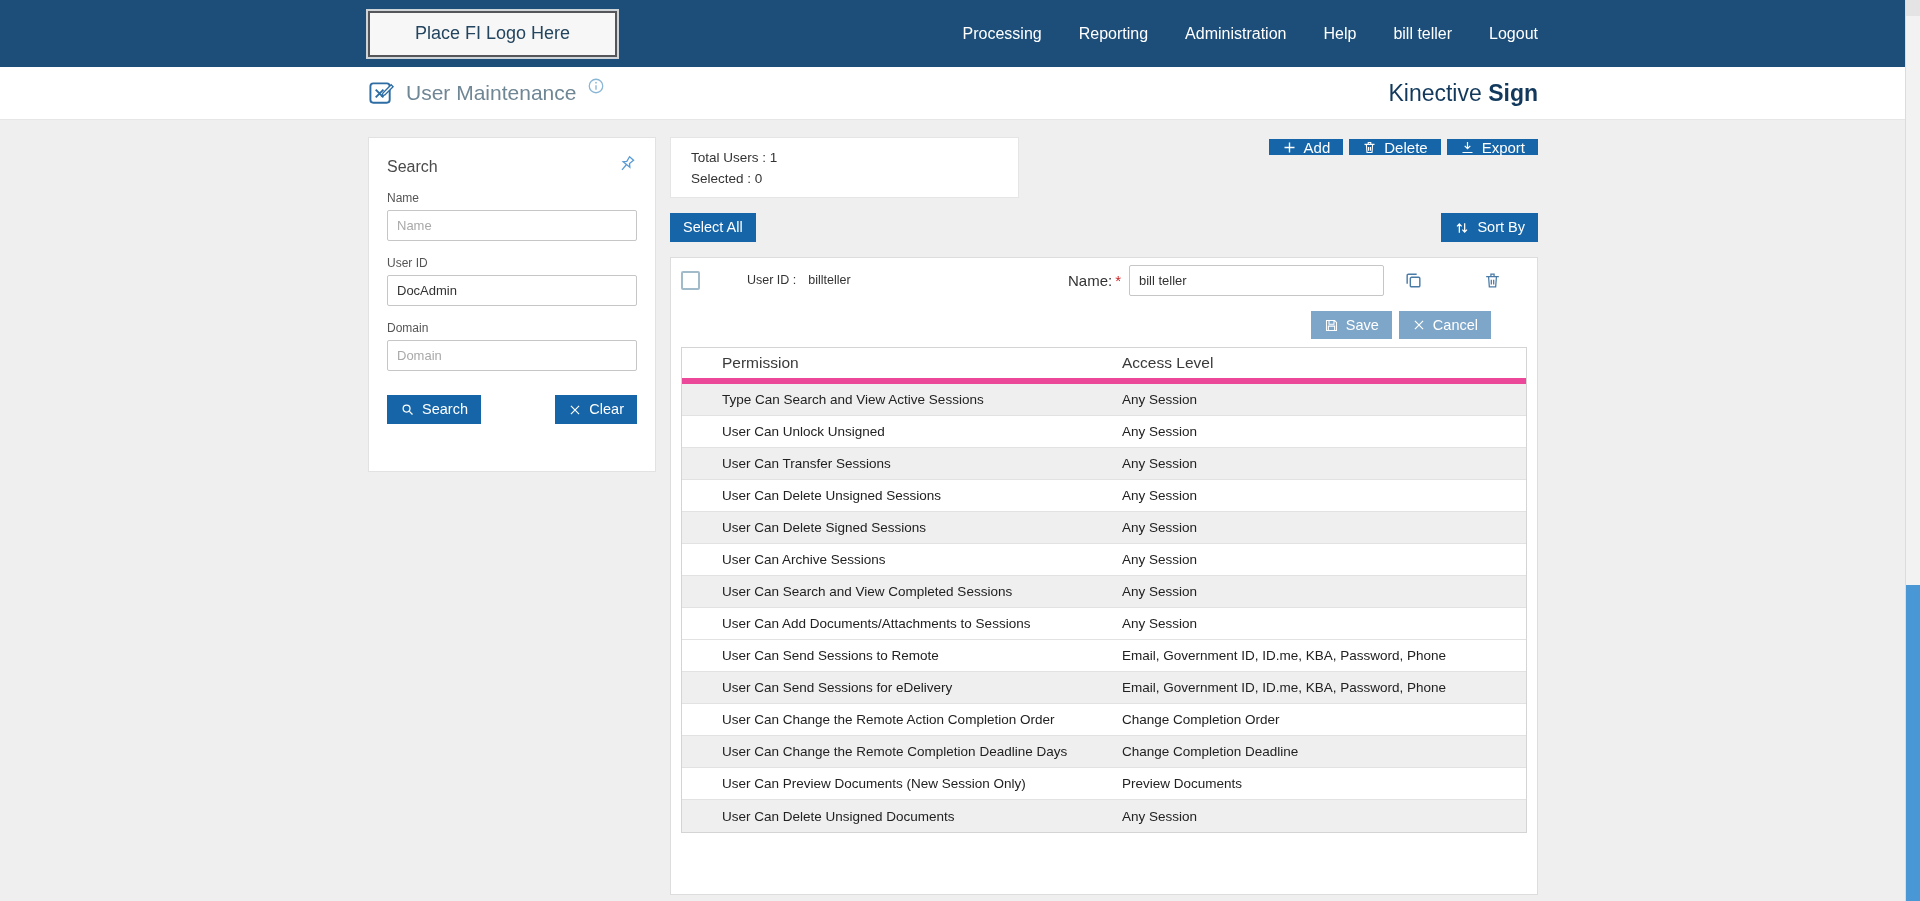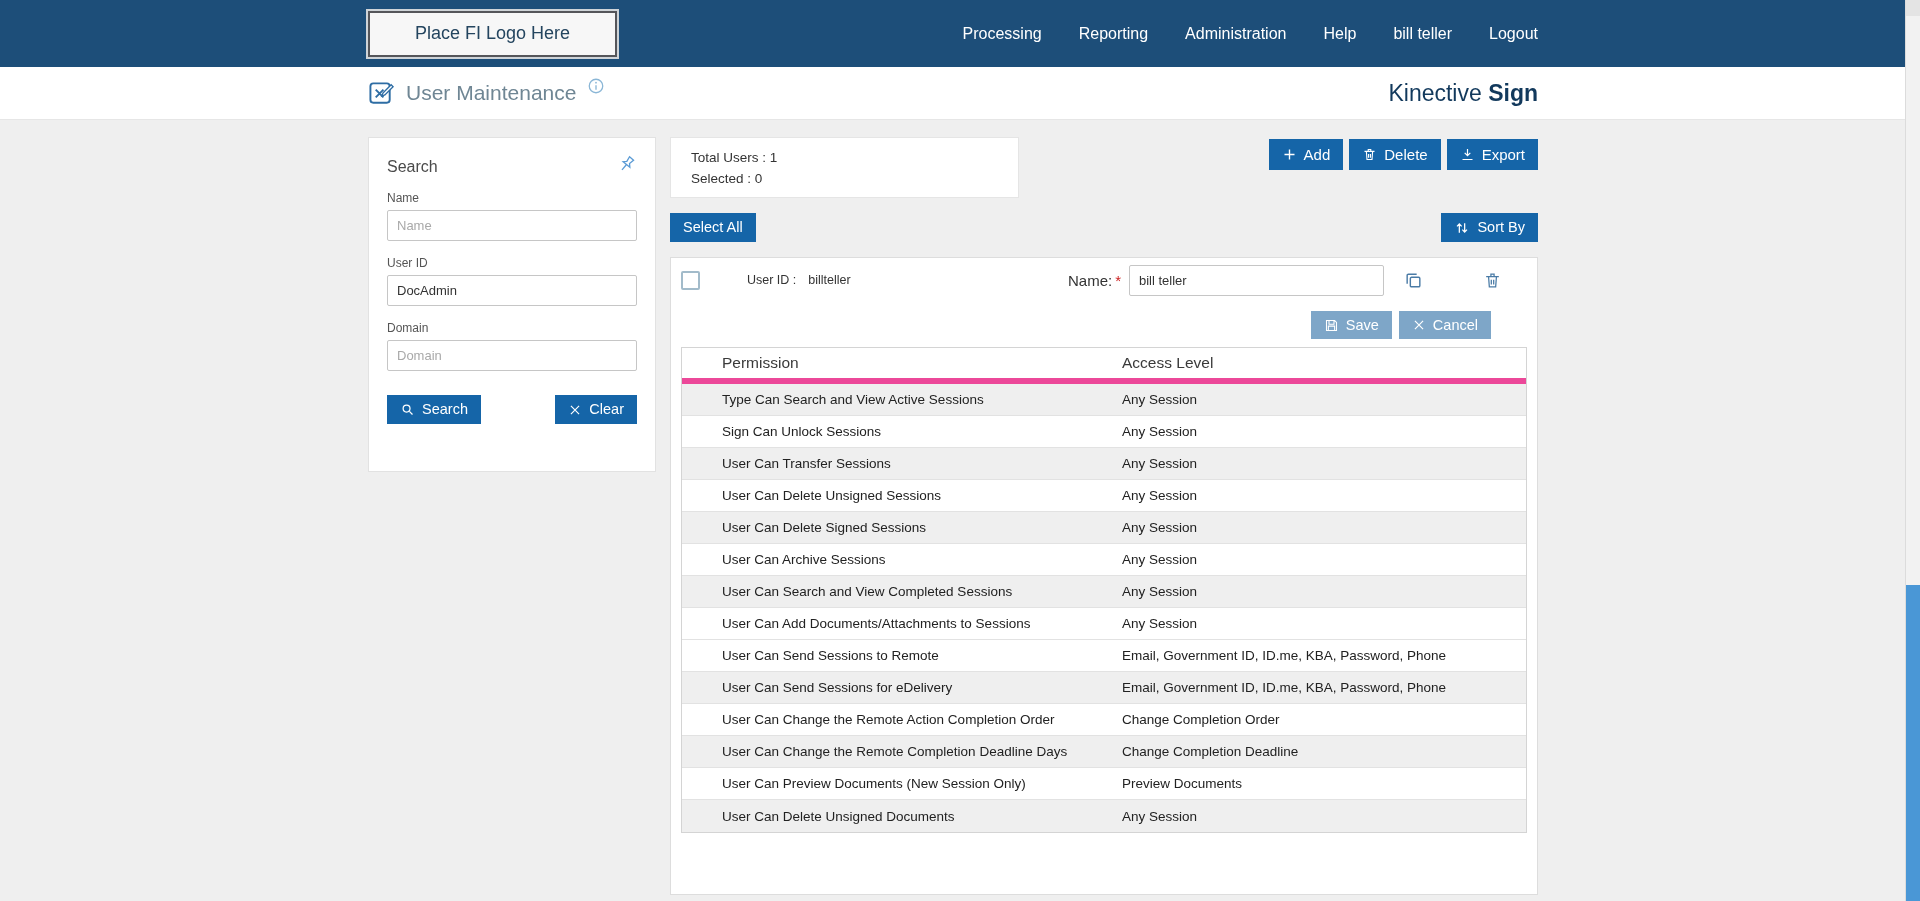--- a/index.html
+++ b/index.html
@@ -56,21 +56,21 @@
 
   
   .main-col { flex:1; min-width:0; }
   .main-top { display:flex; justify-content:space-between; align-items:flex-start; }
   .totals-box {
     width:349px; height:61px; background:#fff; border:1px solid #e5e5e5;
     padding:10px 20px; display:flex; flex-direction:column; justify-content:center; gap:6px;
     font-size:13.5px; color:#333;
   }
   .toolbar { display:flex; gap:6px; margin-top:2px; }
-  .toolbar .btn { height:31px; font-size:15px; }
+  .toolbar .btn { height:16px; font-size:15px; }
   .row2 { display:flex; justify-content:space-between; margin-top:15px; }
 
   
   .user-card { margin-top:15px; background:#fff; border:1px solid #dddddd; height:638px; padding:0 10px; overflow:hidden; }
   .user-header { display:flex; align-items:center; height:44px; }
   .checkbox { width:19px; height:19px; border:2px solid #a2bbca; border-radius:2px; background:#fff; cursor:pointer; flex:0 0 auto; }
   .uid-label { margin-left:47px; font-size:12.5px; color:#333; }
   .uid-value { margin-left:12px; font-size:12.5px; color:#333; }
   .name-group { margin-left:auto; margin-right:25px; display:flex; align-items:center; }
   .name-lbl { font-size:15px; color:#333; }
@@ -288,21 +288,21 @@
         <div class="perm-table">
           <div class="t-head">
             <div>Permission</div>
             <div>Access Level</div>
           </div>
           <div class="t-row alt">
               <div>Type Can Search and View Active Sessions</div>
               <div>Any Session</div>
             </div>
           <div class="t-row">
-              <div>Sign Can Unlock Sessions</div>
+              <div>User Can Unlock Unsigned</div>
               <div>Any Session</div>
             </div>
           <div class="t-row alt">
               <div>User Can Transfer Sessions</div>
               <div>Any Session</div>
             </div>
           <div class="t-row">
               <div>User Can Delete Unsigned Sessions</div>
               <div>Any Session</div>
             </div>

